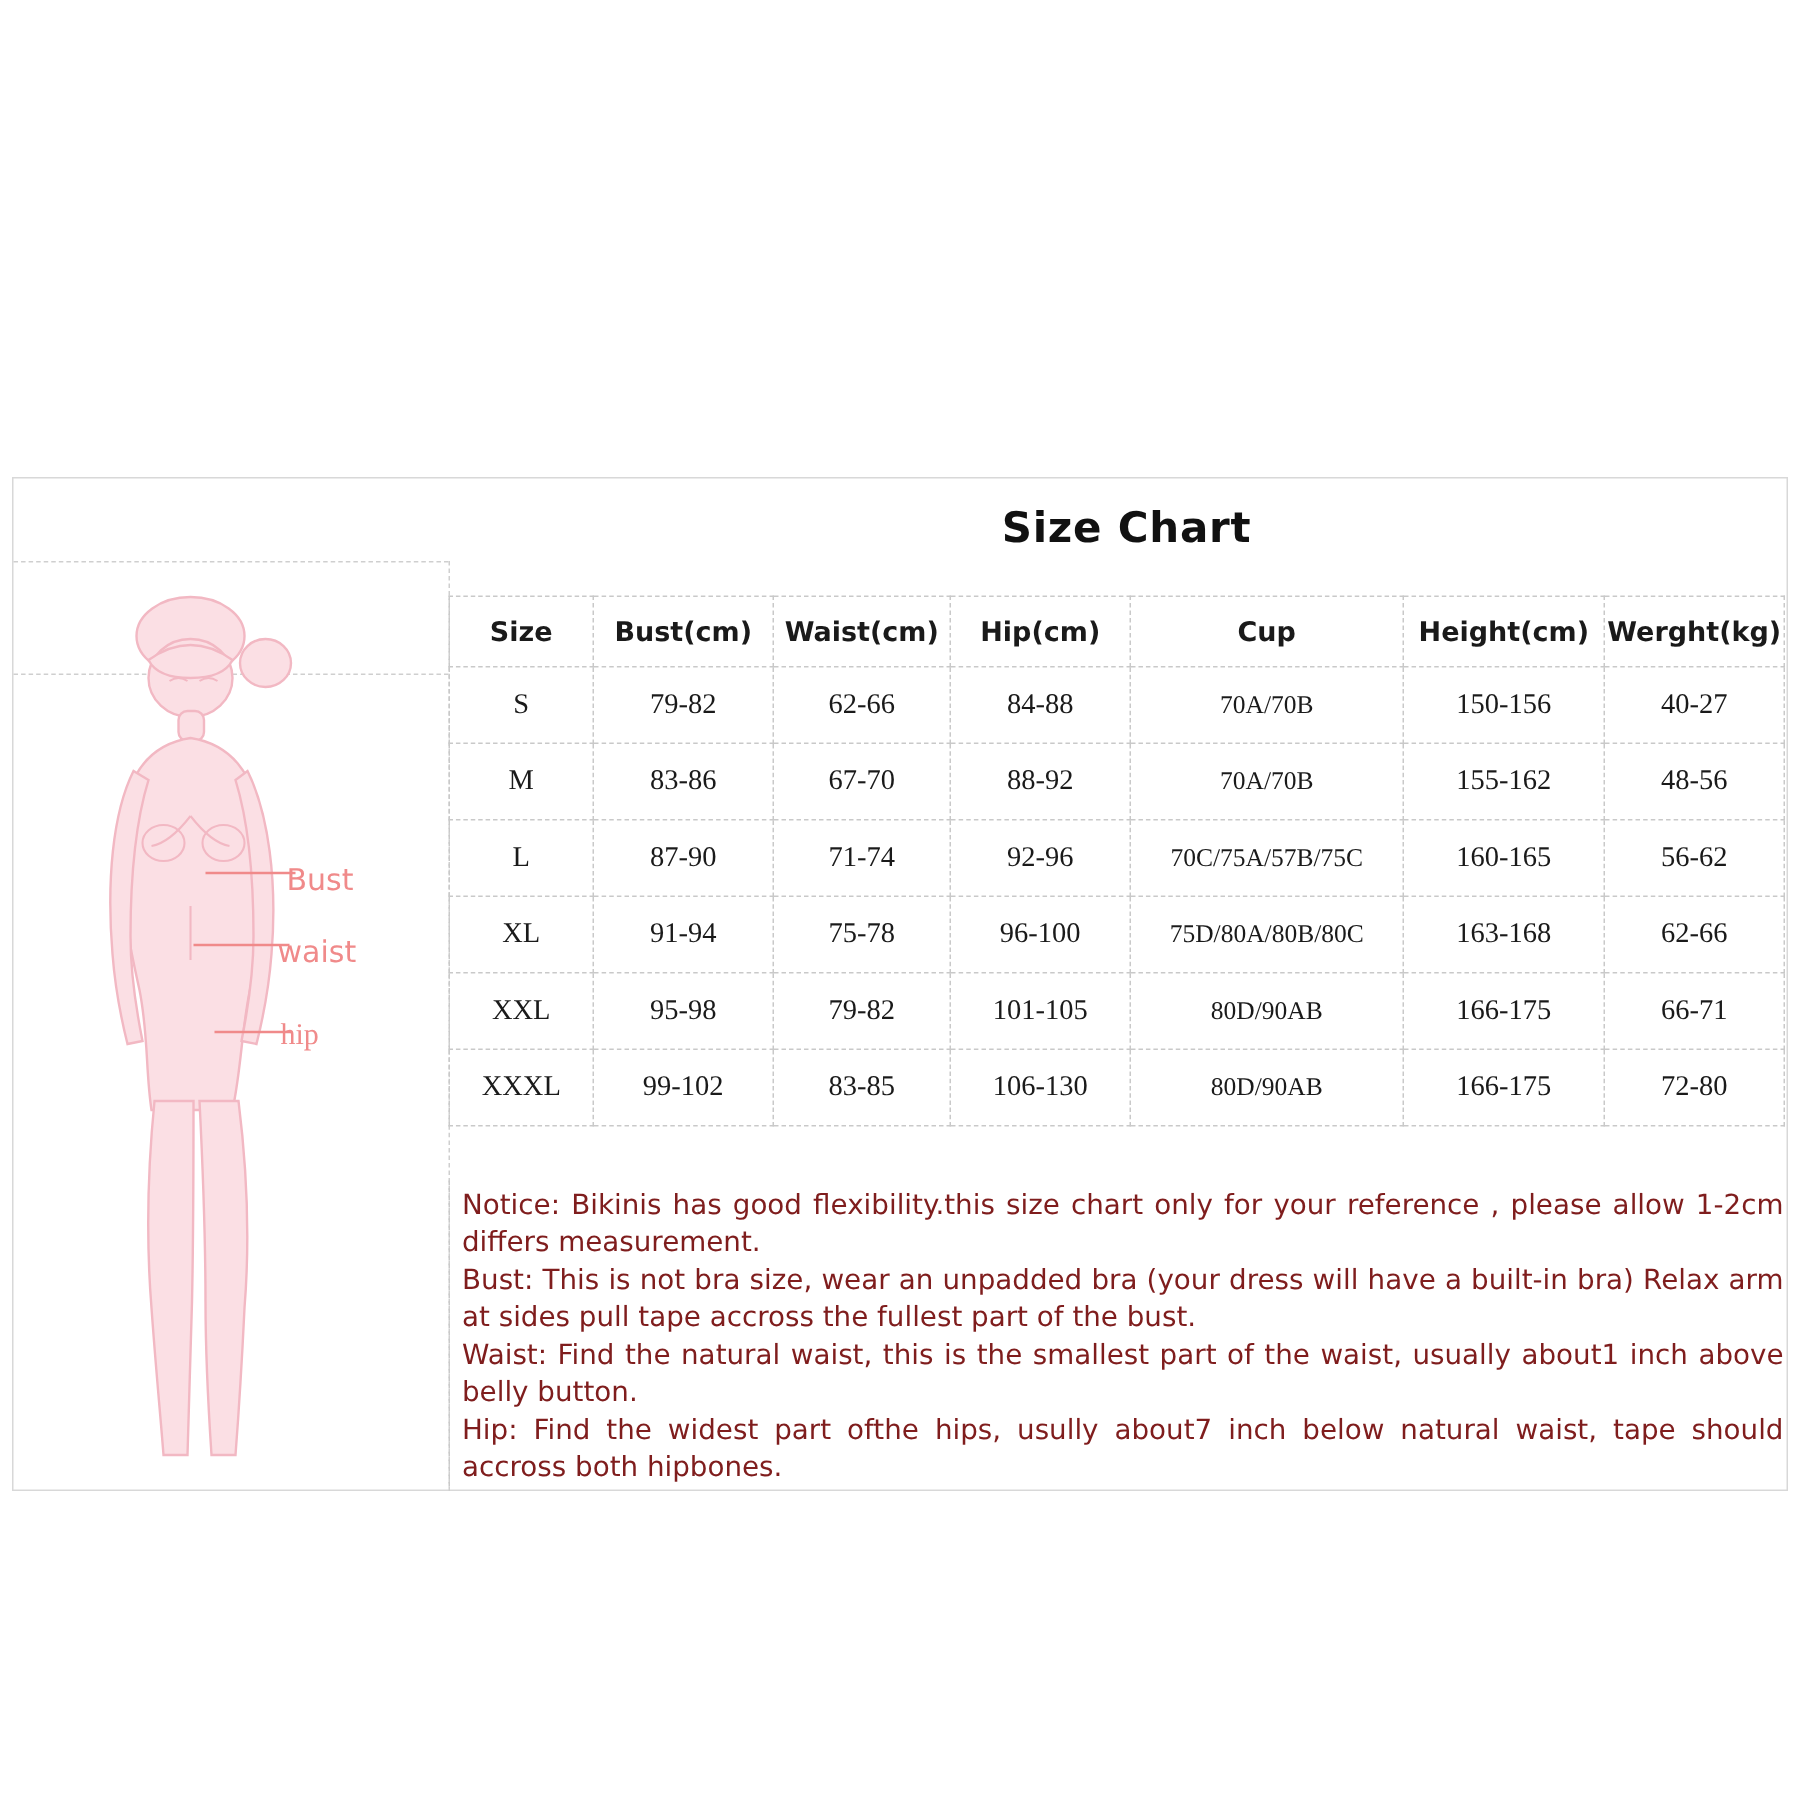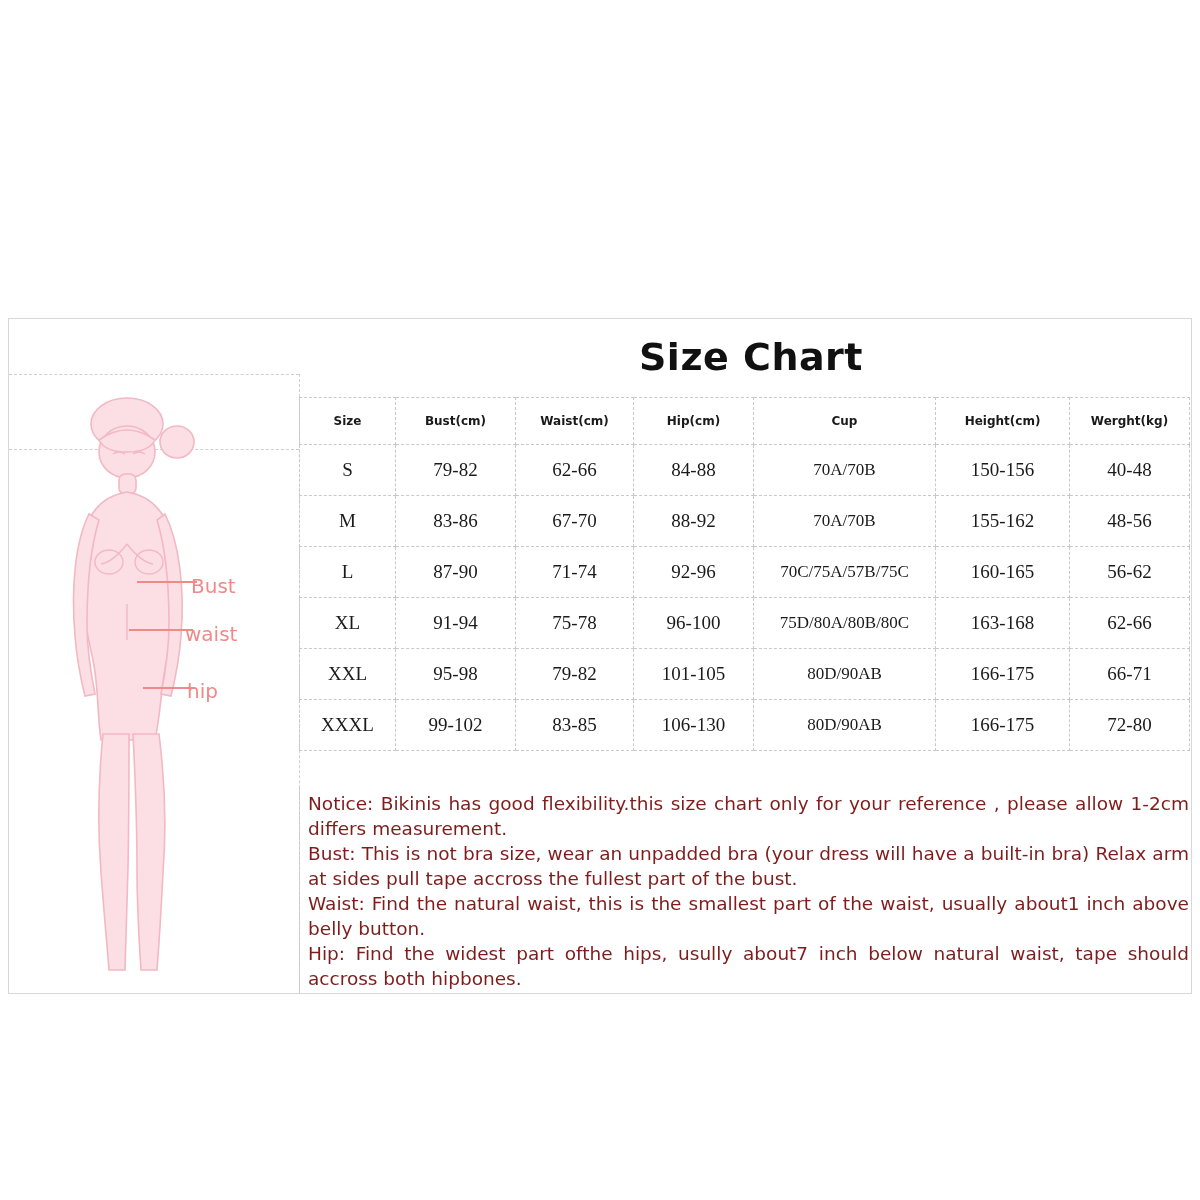--- a/index.html
+++ b/index.html
@@ -30,21 +30,21 @@
 
   
   #chart-title {
     position: absolute;
     left: 300px;
     top: 16px;
     width: 884px;
     text-align: center;
     font-family: "DejaVu Sans", sans-serif;
     font-weight: bold;
-    font-size: 38px;
+    font-size: 28px;
     letter-spacing: 0.5px;
     color: #111;
   }
 
   
   #figure-panel {
     position: absolute;
     left: 0;
     top: 55px;
     width: 290px;
@@ -54,21 +54,21 @@
 
   .fig-label {
     position: absolute;
     font-family: "DejaVu Sans", sans-serif;
     font-size: 20px;
     color: #f08a8a;
     white-space: nowrap;
   }
   #label-bust  { left: 182px; top: 200px; }
   #label-waist { left: 176px; top: 248px; }
-  #label-hip   { left: 178px; top: 305px; }
+  #label-hip   { left: 178px; top: 305px; font-family: Liberation Serif, serif; }
 
   
   #size-table {
     position: absolute;
     left: 290px;
     top: 78px;
     width: 890px;
     border-collapse: collapse;
     table-layout: fixed;
     font-family: "Liberation Serif", serif;
@@ -86,21 +86,21 @@
     text-align: center;
     font-size: 19px;
     padding: 0;
     height: 50px;
     color: #1a1a1a;
     font-weight: normal;
   }
   #size-table thead th {
     font-weight: bold;
     font-family: "DejaVu Sans", sans-serif;
-    font-size: 12px;
+    font-size: 18px;
     height: 46px;
   }
   #size-table tbody td.cell-cup {
     font-size: 17px;
   }
 
   
   #notice-block {
     position: absolute;
     left: 290px;
@@ -216,21 +216,21 @@
       </tr>
     </thead>
     <tbody>
       <tr>
         <td>S</td>
         <td>79-82</td>
         <td>62-66</td>
         <td>84-88</td>
         <td class="cell-cup">70A/70B</td>
         <td>150-156</td>
-        <td>40-48</td>
+        <td>40-27</td>
       </tr>
       <tr>
         <td>M</td>
         <td>83-86</td>
         <td>67-70</td>
         <td>88-92</td>
         <td class="cell-cup">70A/70B</td>
         <td>155-162</td>
         <td>48-56</td>
       </tr>

